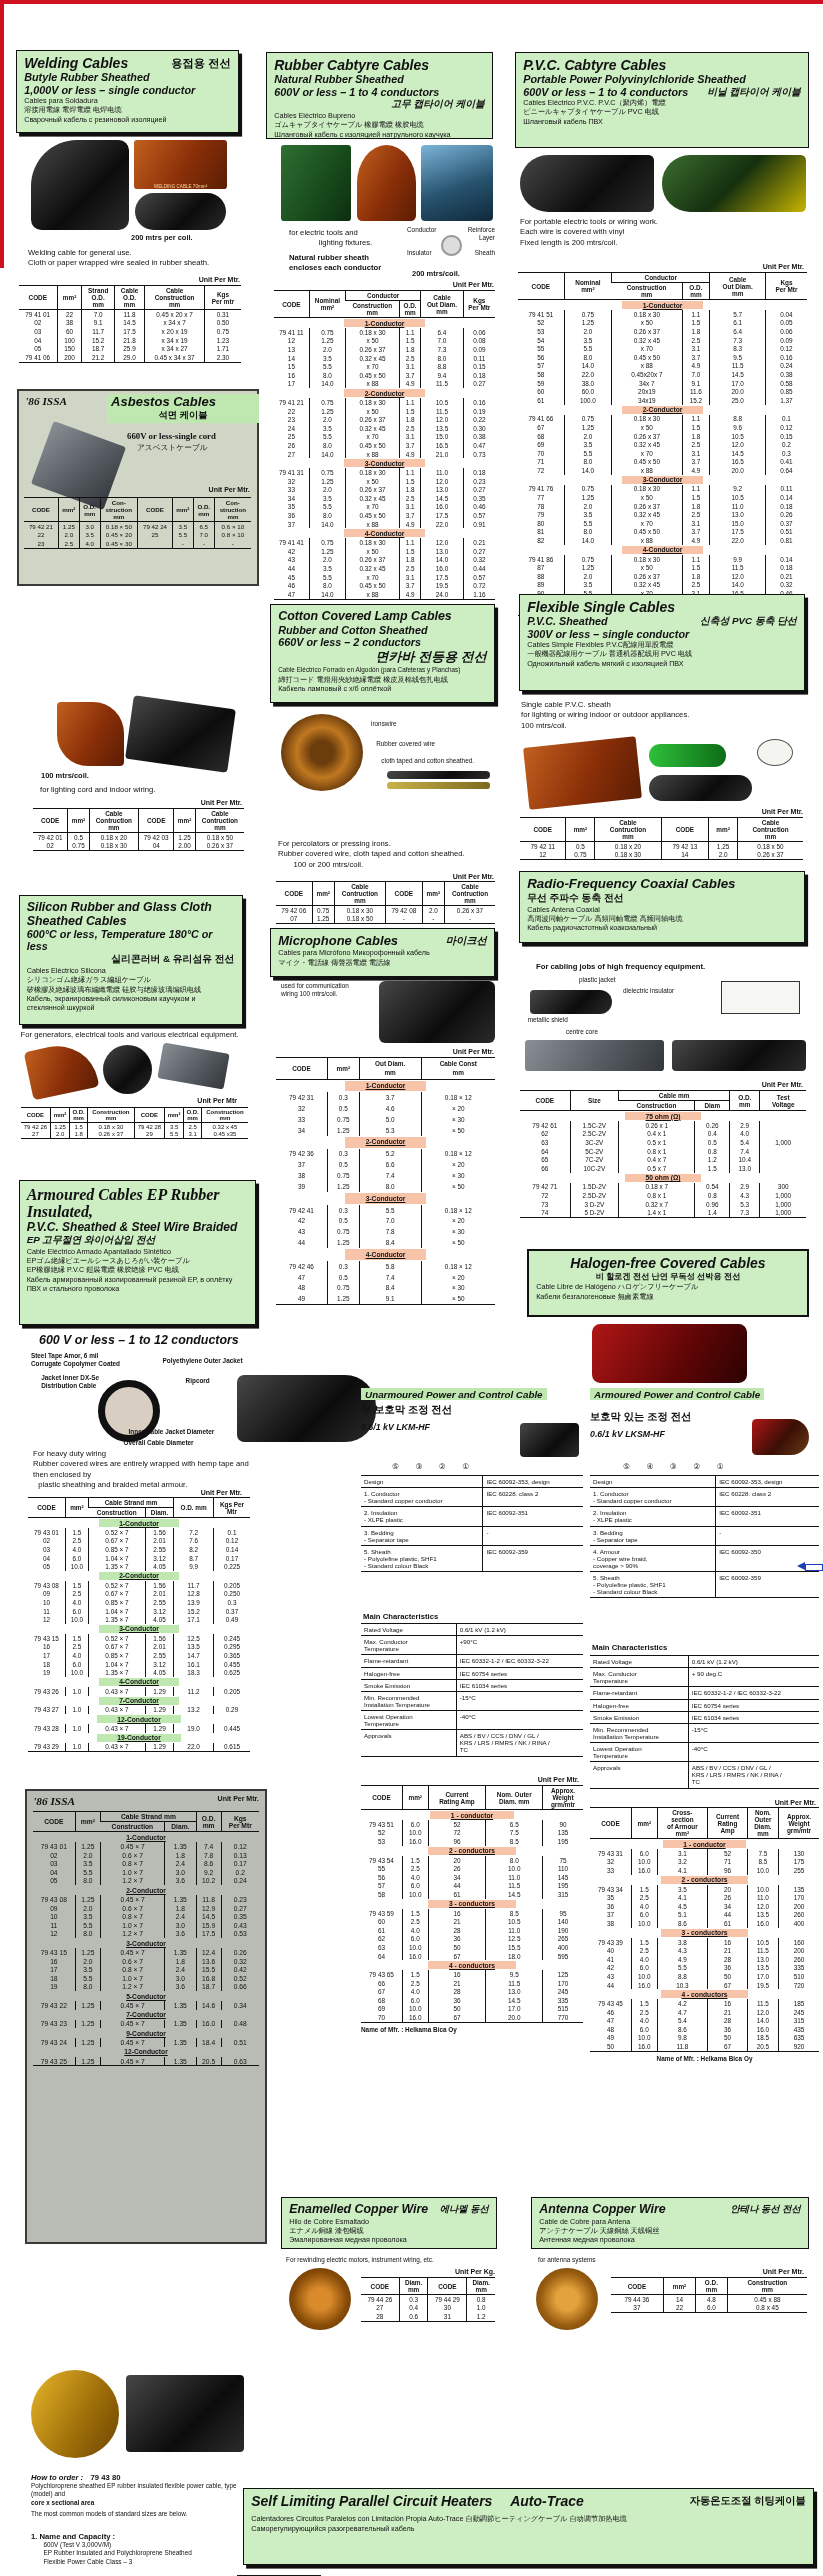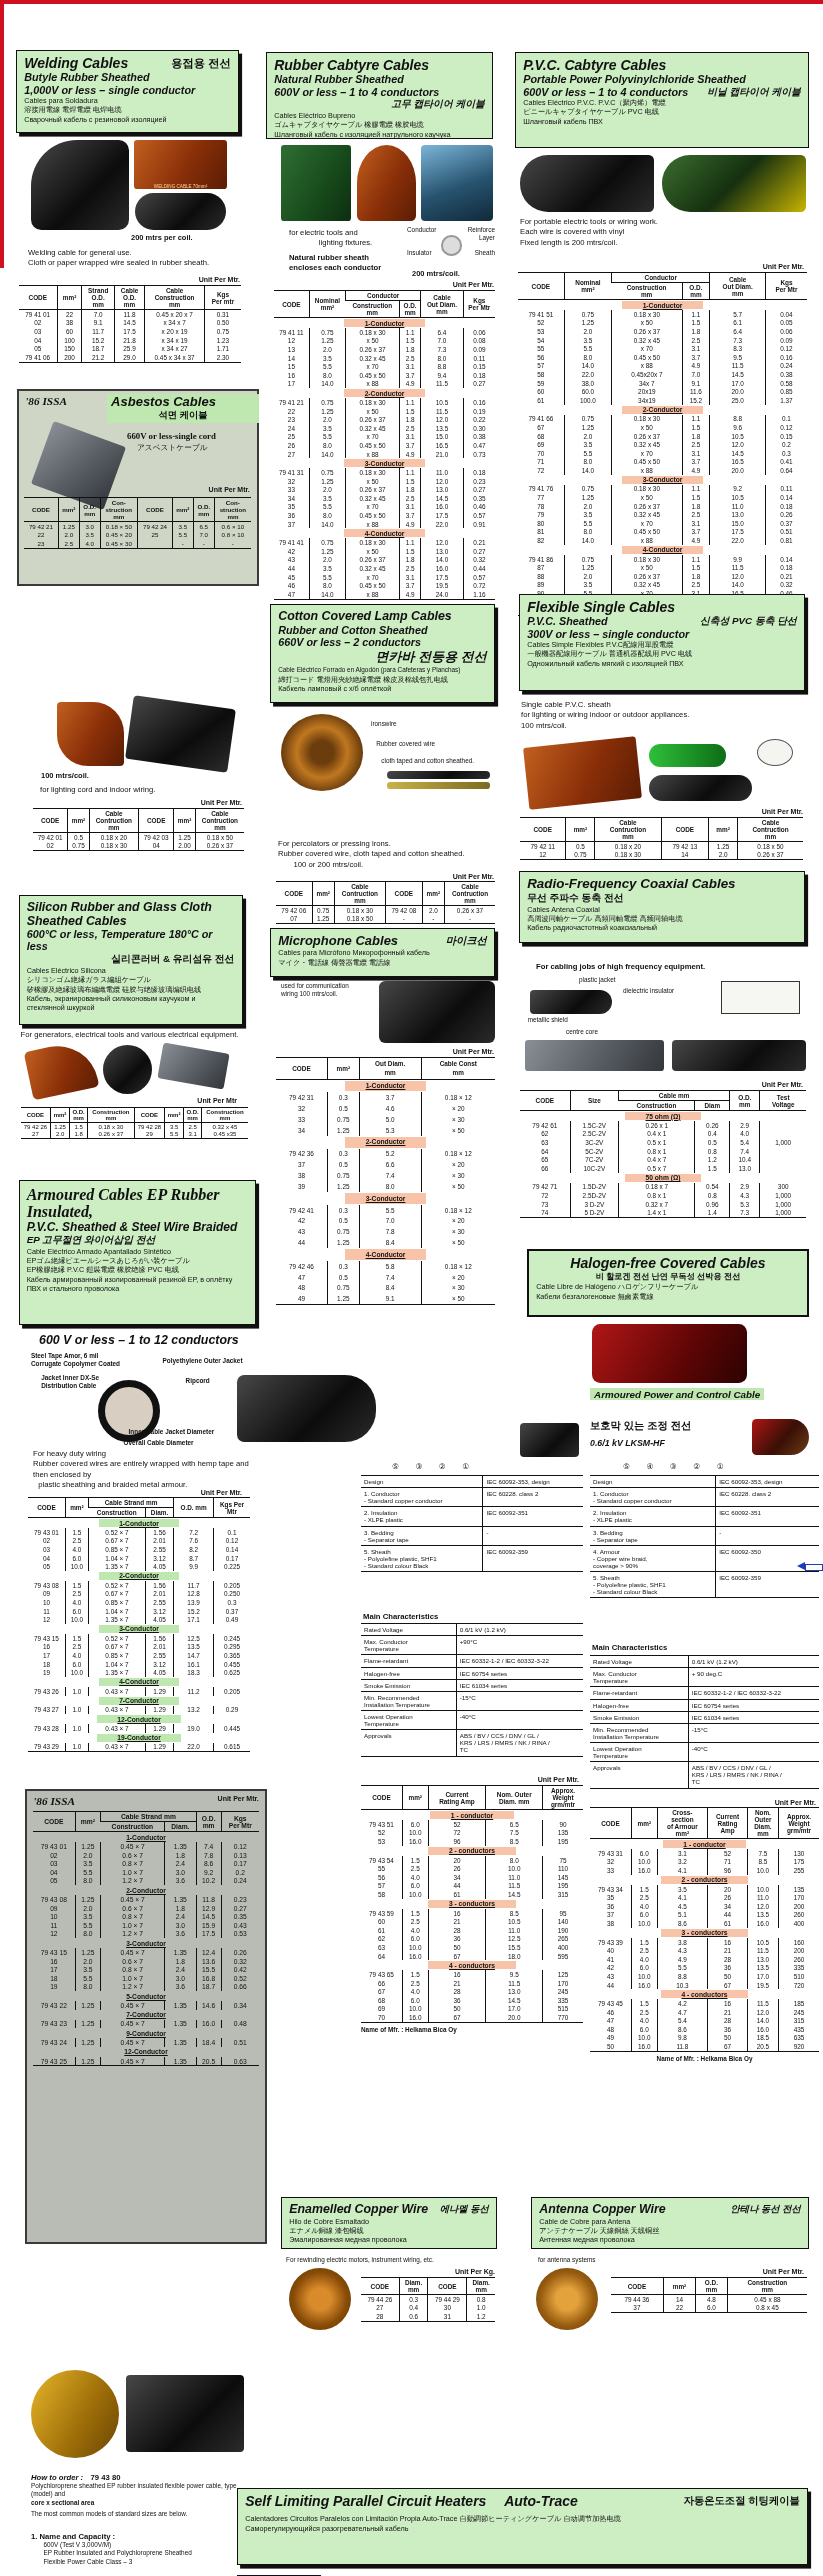--- a/index.html
+++ b/index.html
@@ -1707,20 +1707,25 @@
   </div>
 
   <div class="sec gbox" style="left:527px;top:1249px;width:282px;height:68px;border-width:2.1px;">
     <div class="t1" style="font-size:14px;text-align:center;">Halogen-free Covered Cables</div>
     <div class="tkr" style="font-size:8.2px;text-align:center;">비 할로겐 전선   난연 무독성 선박용 전선</div>
     <div class="sub">Cable Libre de Halógeno  ハロゲンフリーケーブル</div>
     <div class="sub">Кабели безгалогеновые  無鹵素電線</div>
   </div>
   <div class="sec ph2" style="left:592px;top:1324px;width:155px;height:59px;border-radius:8.2px;background:linear-gradient(120deg,#b01616,#5e0505 60%,#2c0202);"></div>
 
+  <div class="sec" style="left:361px;top:1388px;width:222px;">
+    <span class="hl">Unarmoured Power and Control Cable</span>
+    <div class="tkr" style="font-size:10.3px;margin-top:3.1px;">무 보호막 조정 전선</div>
+    <div class="voltlab" style="margin-top:5.2px;">0.6/1 kV  LKM-HF</div>
+  </div>
   <div class="sec ph" style="left:520px;top:1423px;width:59px;height:34px;"></div>
   <div class="sec circnums" style="left:392px;top:1462px;">⑤   ③ ② ①</div>
   <div class="sec" style="left:361px;top:1475px;width:222px;">
     <table class="tbl kv" style="font-size:6.2px;">
         <tbody>
           <tr>
             <td colspan="1">Design</td>
             <td colspan="1">IEC 60092-353, design</td>
           </tr>
           <tr>
@@ -1958,21 +1963,21 @@
             <td colspan="1">20.0</td>
             <td colspan="1">770</td>
           </tr>
         </tbody>
       </table>
     <div class="small" style="margin-top:3.1px;font-weight:700;">Name of Mfr. : Helkama Bica Oy</div>
   </div>
 
   <div class="sec" style="left:590px;top:1388px;width:229px;">
     <span class="hl">Armoured Power and Control Cable</span>
-    <div class="tkr" style="font-size:10.3px;margin-top:19px;">보호막 있는 조정 전선</div>
+    <div class="tkr" style="font-size:10.3px;margin-top:10px;">보호막 있는 조정 전선</div>
     <div class="voltlab" style="margin-top:5.2px;">0.6/1 kV  LKSM-HF</div>
   </div>
   <div class="sec ph" style="left:752px;top:1419px;width:57px;height:36px;border-radius:5.2px 20.6px 20.6px 5.2px;background:linear-gradient(130deg,#b01616,#3a0f05 55%,#6b3b17);"></div>
   <div class="sec circnums" style="left:623px;top:1462px;">⑤   ④ ③ ② ①</div>
   <div class="sec" style="left:590px;top:1475px;width:229px;">
     <table class="tbl kv" style="font-size:6.2px;">
         <tbody>
           <tr>
             <td colspan="1">Design</td>
             <td colspan="1">IEC 60092-353, design</td>
@@ -2324,21 +2329,21 @@
           <tr>
             <td colspan="1">37</td>
             <td colspan="1">22</td>
             <td colspan="1">6.0</td>
             <td colspan="1">0.8 x 45</td>
           </tr>
         </tbody>
       </table>
   </div>
 
-  <div class="sec gbox shadow" style="left:237px;top:2488px;width:571px;height:77px;">
+  <div class="sec gbox shadow" style="left:243px;top:2488px;width:571px;height:77px;">
     <span class="t1" style="font-size:14px;">Self Limiting Parallel Circuit Heaters</span>
     <span class="t1" style="font-size:14px;margin-left:15.5px;">Auto-Trace</span>
     <span class="tkr" style="font-size:10.3px;float:right;">자동온도조절 히팅케이블</span>
     <div class="sub" style="margin-top:5.2px;">Calentadores Circuitos Paralelos con Limitación Propia  Auto-Trace  自動調節ヒーティングケーブル  自动调节加热电缆</div>
     <div class="sub">Саморегулирующийся разогревательный кабель</div>
   </div>
 
   <div class="sec" style="left:237px;top:2575px;width:82px;border:1.5px solid #111;background:#fff;text-align:center;font-weight:800;font-size:9.3px;padding:1.5px 0;">
     
   </div>

